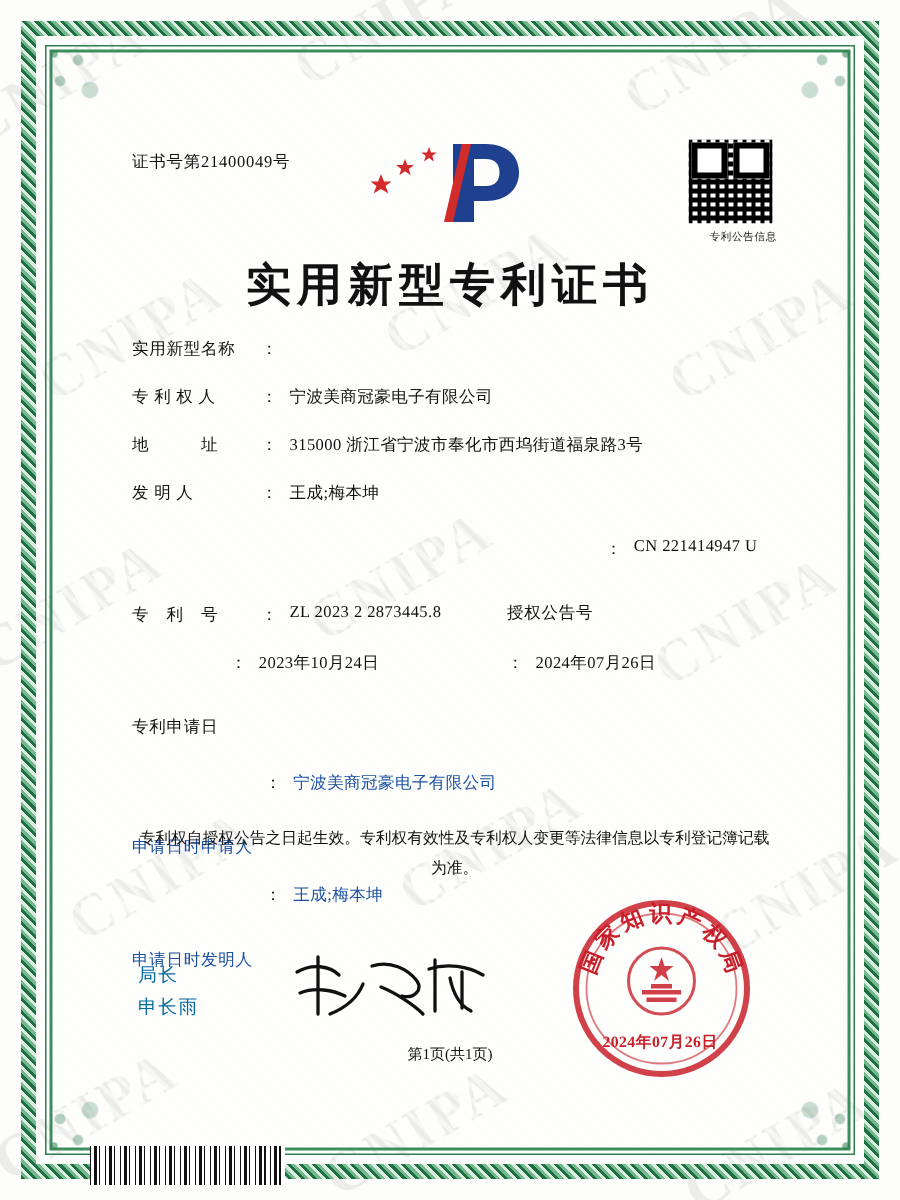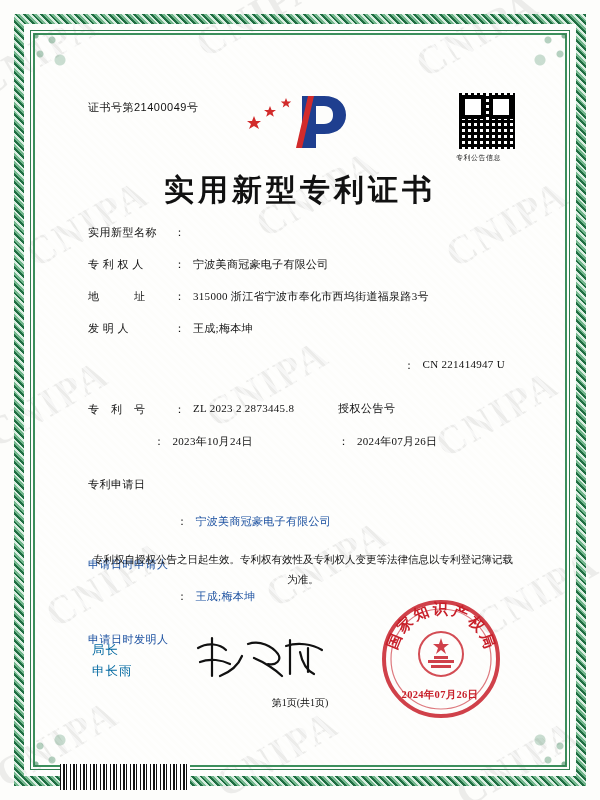--- a/index.html
+++ b/index.html
@@ -113,42 +113,42 @@
     top: 40px;
     right: 40px;
     bottom: 40px;
   }
 
   .cert-no {
     position: absolute;
     left: 48px;
     top: 60px;
     font-size: 11px;
-    font-family: Liberation Sans, sans-serif;
+    font-family: Liberation Serif, serif;
     color: #111;
     letter-spacing: .5px;
   }
 
   
   .logo {
     position: absolute;
     left: 50%;
     top: 50px;
     transform: translateX(-50%);
     width: 120px;
     height: 62px;
   }
 
   
   .qr-block {
     position: absolute;
     right: 42px;
     top: 52px;
     width: 62px;
-    text-align: left;
+    text-align: right;
   }
   .qr {
     width: 56px;
     height: 56px;
     margin: 0 auto;
     background-color: #fff;
     background-image:
       linear-gradient(90deg, #000 50%, transparent 50%),
       linear-gradient(0deg, #000 50%, transparent 50%);
     background-size: 6px 6px, 6px 6px;

